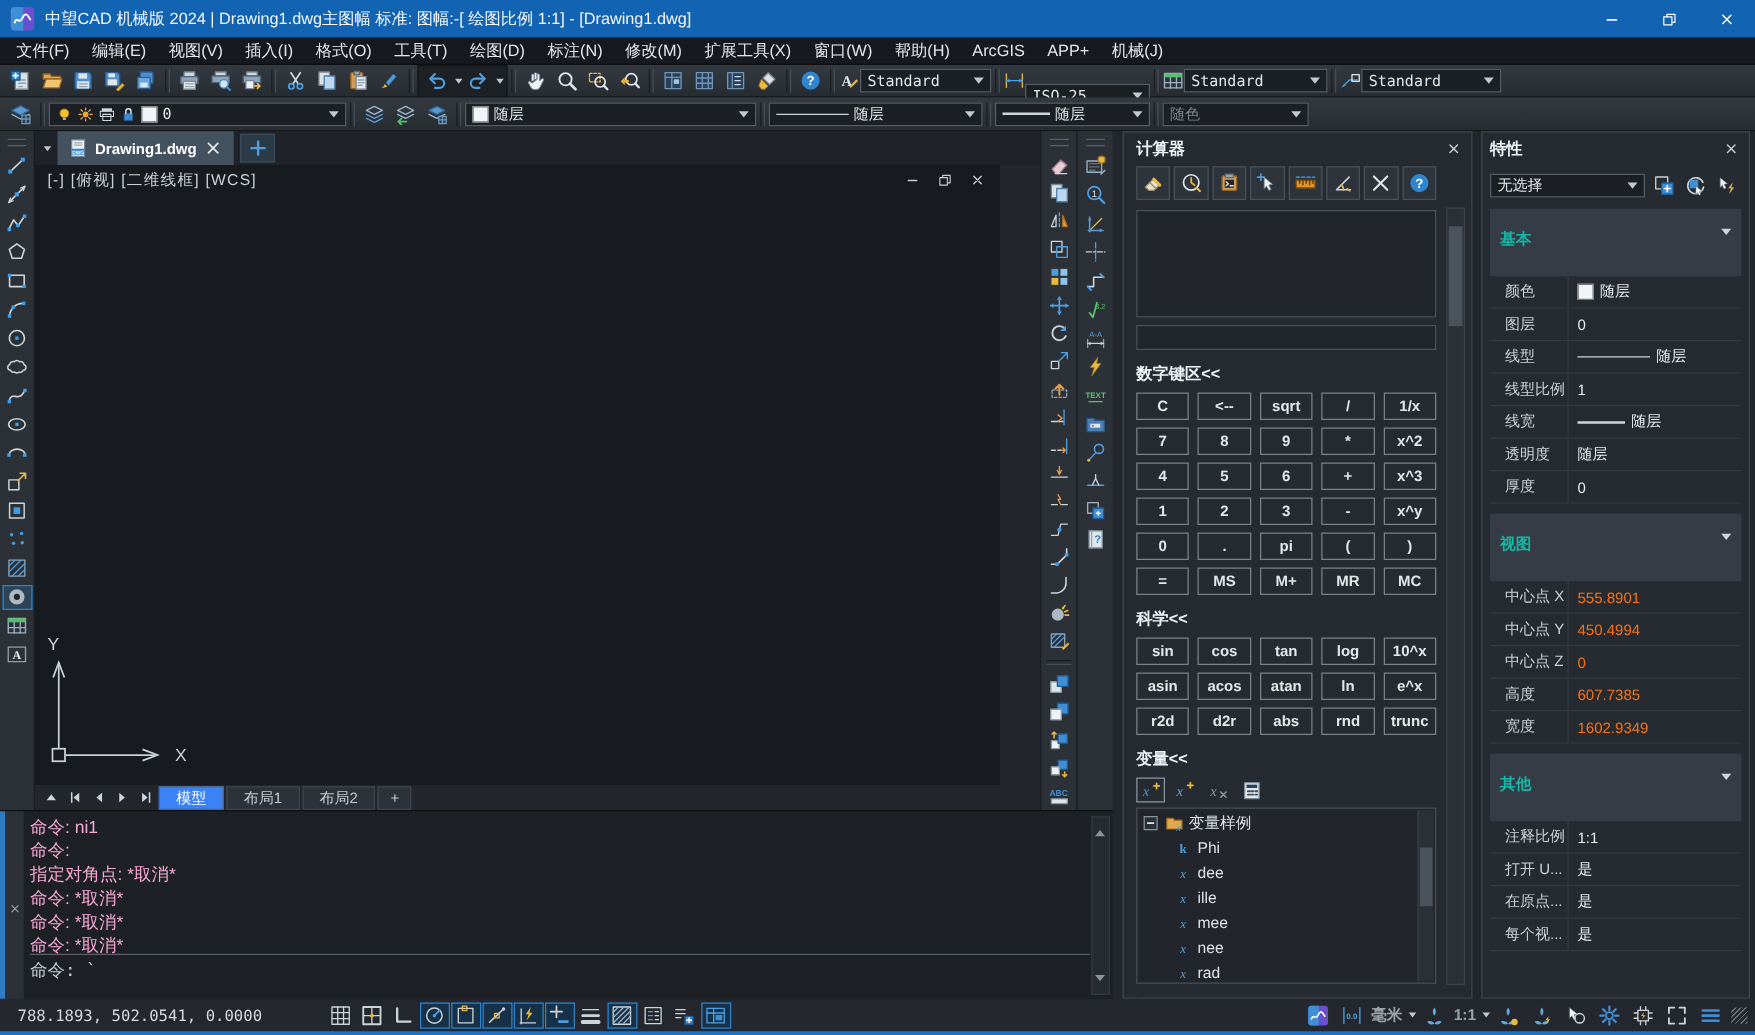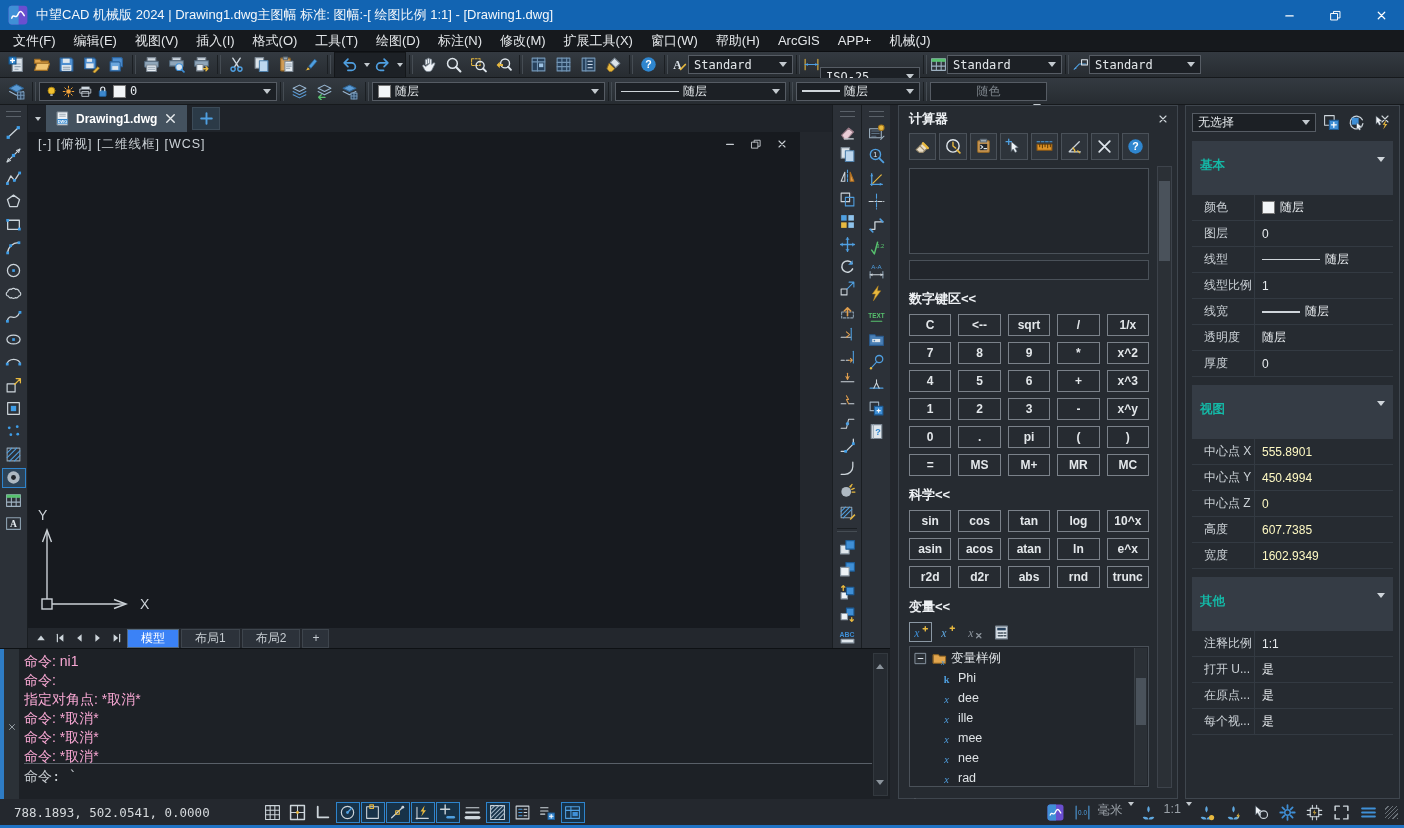--- a/index.html
+++ b/index.html
@@ -100,28 +100,28 @@
   
   .props{position:absolute;left:1185px;top:105px;width:215px;height:694px;background:#262b31;border:1px solid #3f464e;box-sizing:border-box;padding:0 6px;}
   .sel-row{display:flex;align-items:center;gap:4px;margin-top:6px;}
   .sel-combo{width:126px;}
   .pico{width:23px;height:21px;display:flex;align-items:center;justify-content:center;}
   .pgroup-h{height:22px;background:#353c45;display:flex;align-items:flex-start;padding:16px 8px;font-weight:bold;font-size:12.5px;color:#14b8a6;margin-top:8px;}
   .pgroup-h .caret{margin-left:auto;width:0;height:0;border-left:4.5px solid transparent;border-right:4.5px solid transparent;border-top:5.5px solid #cfd5da;}
   .prow{height:25px;display:flex;align-items:center;border-bottom:1px solid #333a42;font-size:12px;}
   .pl{width:50px;margin-left:12px;color:#ccd2d7;overflow:hidden;white-space:nowrap;flex:none;}
   .pv{flex:1;border-left:1px solid #333a42;padding-left:7px;height:100%;display:flex;align-items:center;gap:5px;color:#e8ecef;overflow:hidden;white-space:nowrap;}
-  .pv.dim{color:#fef9c3;text-align:right;}
+  .pv.dim{color:#f97316;text-align:right;}
   
   .statusbar{position:absolute;left:0;top:799px;width:100%;height:29px;background:#24282e;display:flex;align-items:center;padding:0 6px 3px 14px;box-sizing:border-box;}
   .statusbar::after{content:"";position:absolute;left:0;right:0;bottom:0;height:3px;background:#1f72c4;}
   .coords{width:246px;font-family:"DejaVu Sans Mono",monospace;font-size:12.5px;color:#d5d9dc;}
   .stog{width:24px;height:21px;display:flex;align-items:center;justify-content:center;margin:0 0.5px;box-sizing:border-box;}
   .stog.active{border:1px solid #2e84cc;background:#173248;}
-  .sright{margin-left:auto;display:flex;gap:2px;}
+  .sright{margin-left:auto;display:flex;align-items:center;gap:2px;font-weight:bold;}
   .stext{color:#9aa1a8;font-size:12.5px;margin:0 1px;}
   .sgrip{width:13px;height:13px;margin-left:4px;background:repeating-linear-gradient(135deg,transparent,transparent 2px,#6a7178 2px,#6a7178 3px);}
 </style>
 </head>
 <body>
 
 <div id="app">
 
   <div class="titlebar">
     <span class="logo icn" id="app-logo">
@@ -514,21 +514,21 @@
         <span style="font-family: &quot;Liberation Sans&quot;, sans-serif;">随层</span>
         <span class="caret"></span>
       </div>
       <div class="vsep"></div>
       <div class="combo" style="width: 124px;">
         <span class="lw-sample"></span>
         <span style="font-family: &quot;Liberation Sans&quot;, sans-serif;">随层</span>
         <span class="caret"></span>
       </div>
       <div class="vsep"></div>
-      <div class="combo disabled" style="width: 117px; flex-direction: column;">
+      <div class="combo disabled" style="width: 117px;">
         <span style="font-family: &quot;Liberation Sans&quot;, sans-serif;">随色</span>
         <span class="caret"></span>
       </div>
     </div>
 
   <div class="palette" id="palette">
       <div class="grip"></div>
       <div class="pbtn">
         <span class="icn">
           <svg viewBox="0 0 16 16" fill="none" stroke-linecap="round" stroke-linejoin="round">
@@ -1366,20 +1366,21 @@
         </div>
       </div>
     <div class="calc-sec" style="margin-bottom:0;">详细信息</div>
     <div class="calc-detailbox"></div>
     <div class="calc-scroll">
         <div class="calc-thumb"></div>
       </div>
   </div>
 
   <div class="props">
+    <div class="pnl-title">特性</div>
     <span class="pnl-close icn" id="propx">
         <svg viewBox="0 0 16 16" fill="none" stroke-linecap="round" stroke-linejoin="round">
           <path d="M4 4l8 8M12 4l-8 8" stroke="currentColor" stroke-width="1.5"></path>
         </svg>
       </span>
     <div class="sel-row">
       <div class="combo sel-combo">
         <span style="font-family:'Liberation Sans',sans-serif;">无选择</span>
         <span class="caret"></span>
       </div>

